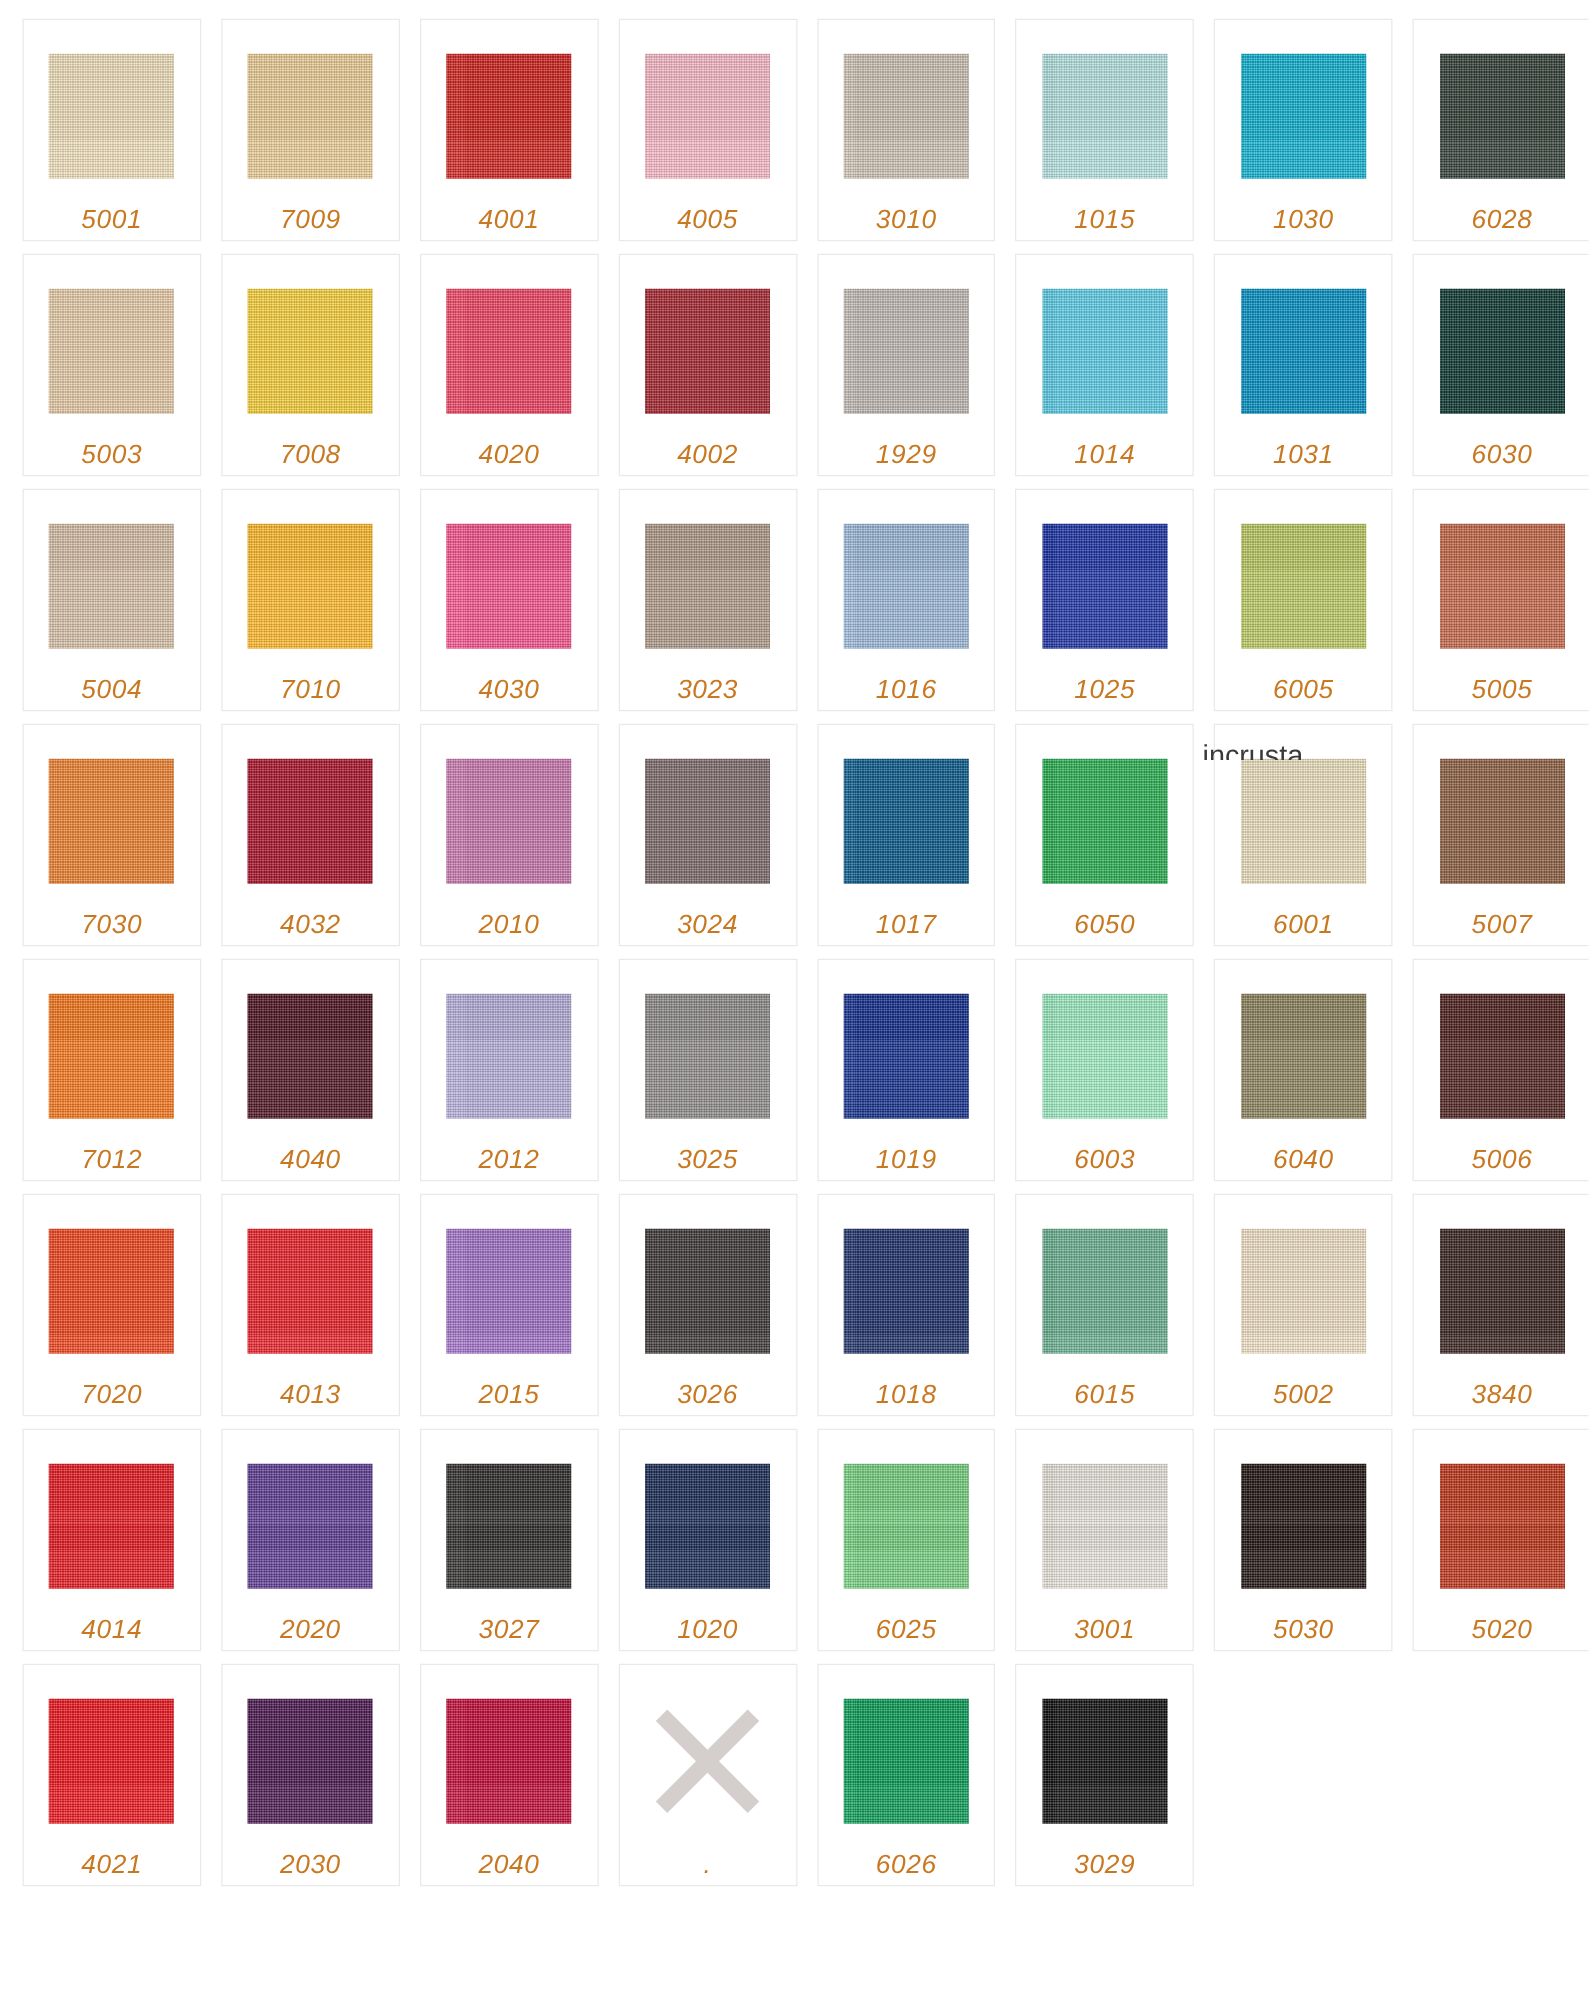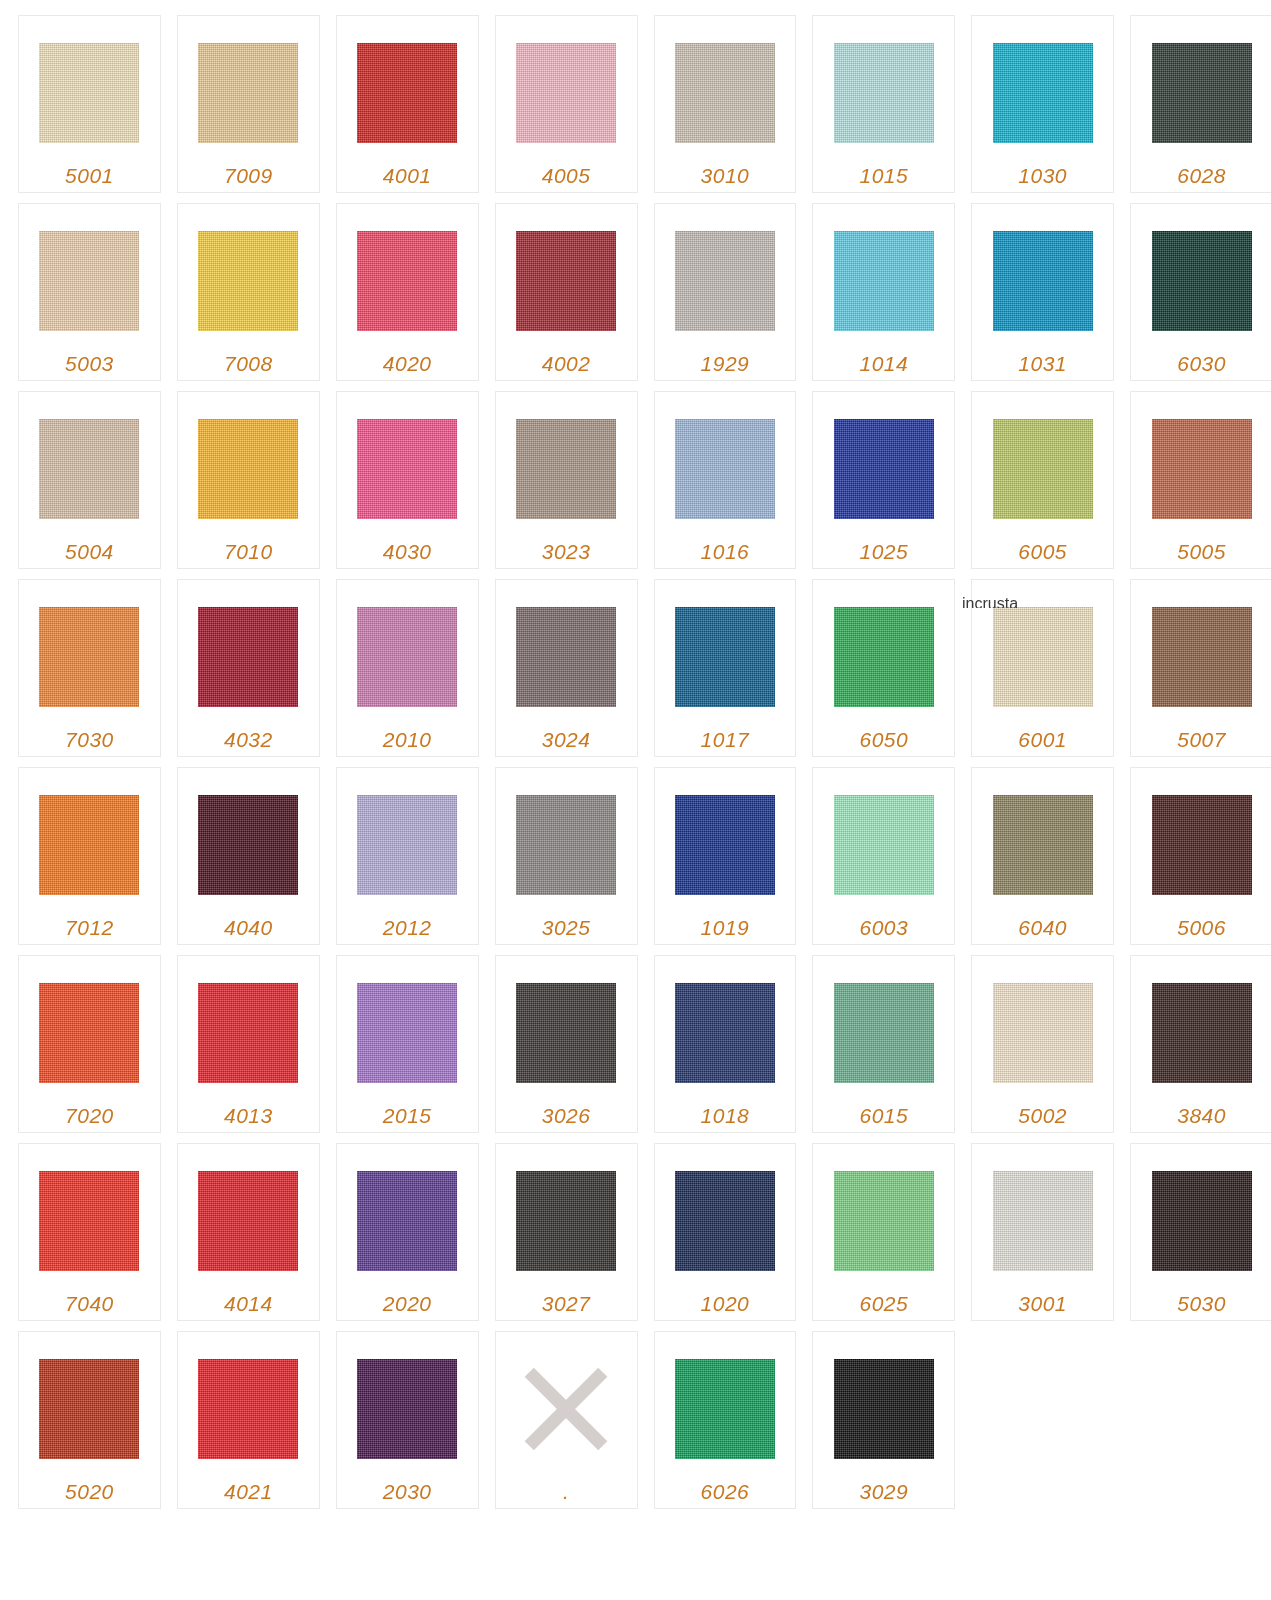--- a/index.html
+++ b/index.html
@@ -81,21 +81,21 @@
     background: #d4cfcd;
     transform-origin: center;
   }
   .broken::before { transform: translate(-50%,-50%) rotate(45deg); }
   .broken::after  { transform: translate(-50%,-50%) rotate(-45deg); }
 
   .stray-text {
     position: absolute;
     left: 962px;
     top: 592px;
-    font-size: 16px;
+    font-size: 23px;
     line-height: 24px;
     color: #3a3a3a;
     white-space: nowrap;
     overflow: hidden;
     height: 16px;
     z-index: 5;
     pointer-events: none;
   }
 </style>
 </head>
@@ -386,26 +386,20 @@
         </div>
       </div>
       <div class="cell">
         <div class="card">
           <div class="swatch" style="background-color: rgb(57, 36, 32);"></div>
           <div class="label">3840</div>
         </div>
       </div>
       <div class="cell">
         <div class="card">
-          <div class="swatch" style="background-color: rgb(238, 49, 36);"></div>
-          <div class="label">7040</div>
-        </div>
-      </div>
-      <div class="cell">
-        <div class="card">
           <div class="swatch" style="background-color: rgb(229, 30, 38);"></div>
           <div class="label">4014</div>
         </div>
       </div>
       <div class="cell">
         <div class="card">
           <div class="swatch" style="background-color: rgb(92, 59, 144);"></div>
           <div class="label">2020</div>
         </div>
       </div>
@@ -448,20 +442,26 @@
       <div class="cell">
         <div class="card">
           <div class="swatch" style="background-color: rgb(236, 28, 36);"></div>
           <div class="label">4021</div>
         </div>
       </div>
       <div class="cell">
         <div class="card">
           <div class="swatch" style="background-color: rgb(73, 24, 78);"></div>
           <div class="label">2030</div>
+        </div>
+      </div>
+      <div class="cell">
+        <div class="card">
+          <div class="swatch" style="background-color: rgb(194, 16, 60);"></div>
+          <div class="label">2040</div>
         </div>
       </div>
       <div class="cell">
         <div class="card">
           <div class="broken"></div>
           <div class="label">.</div>
         </div>
       </div>
       <div class="cell">
         <div class="card">

